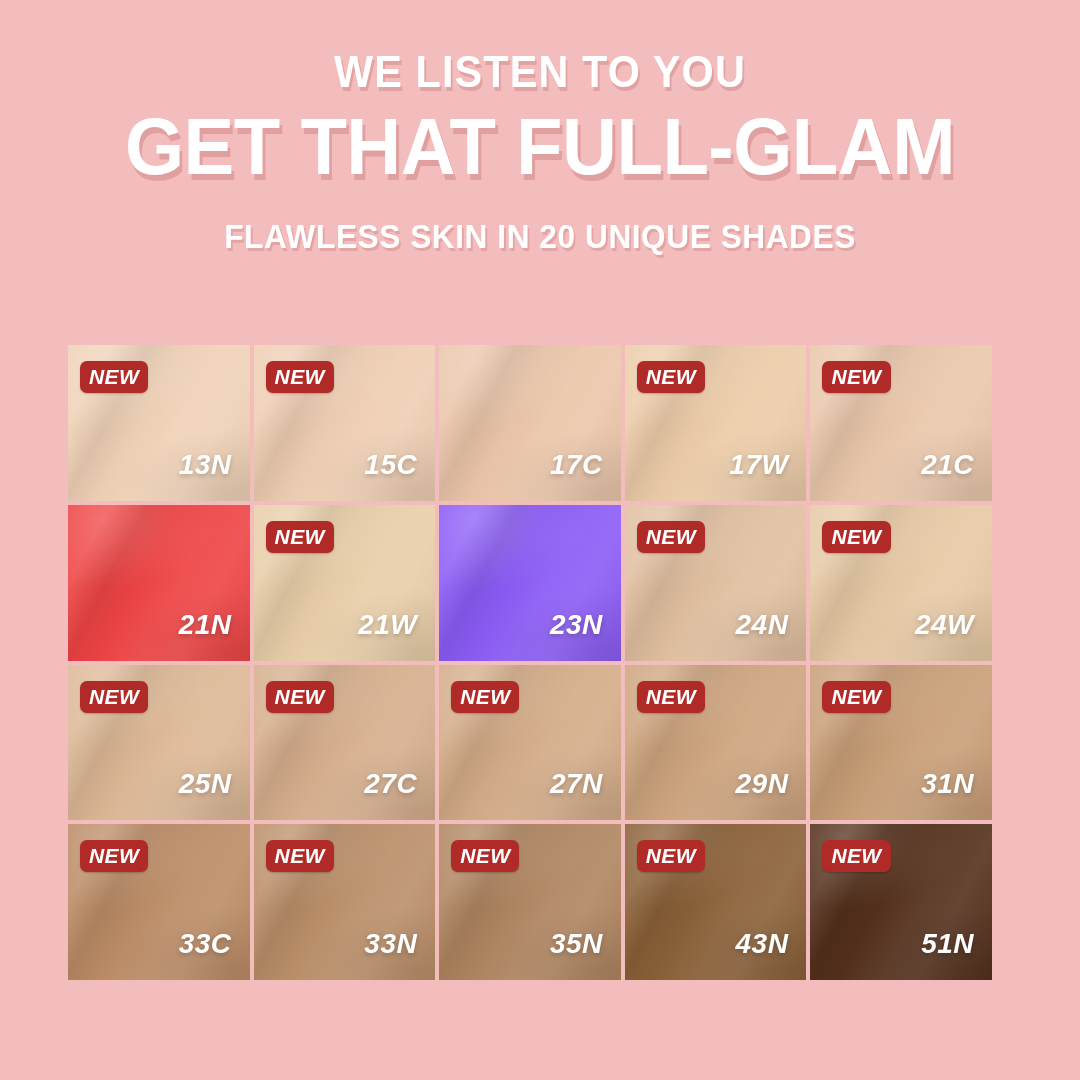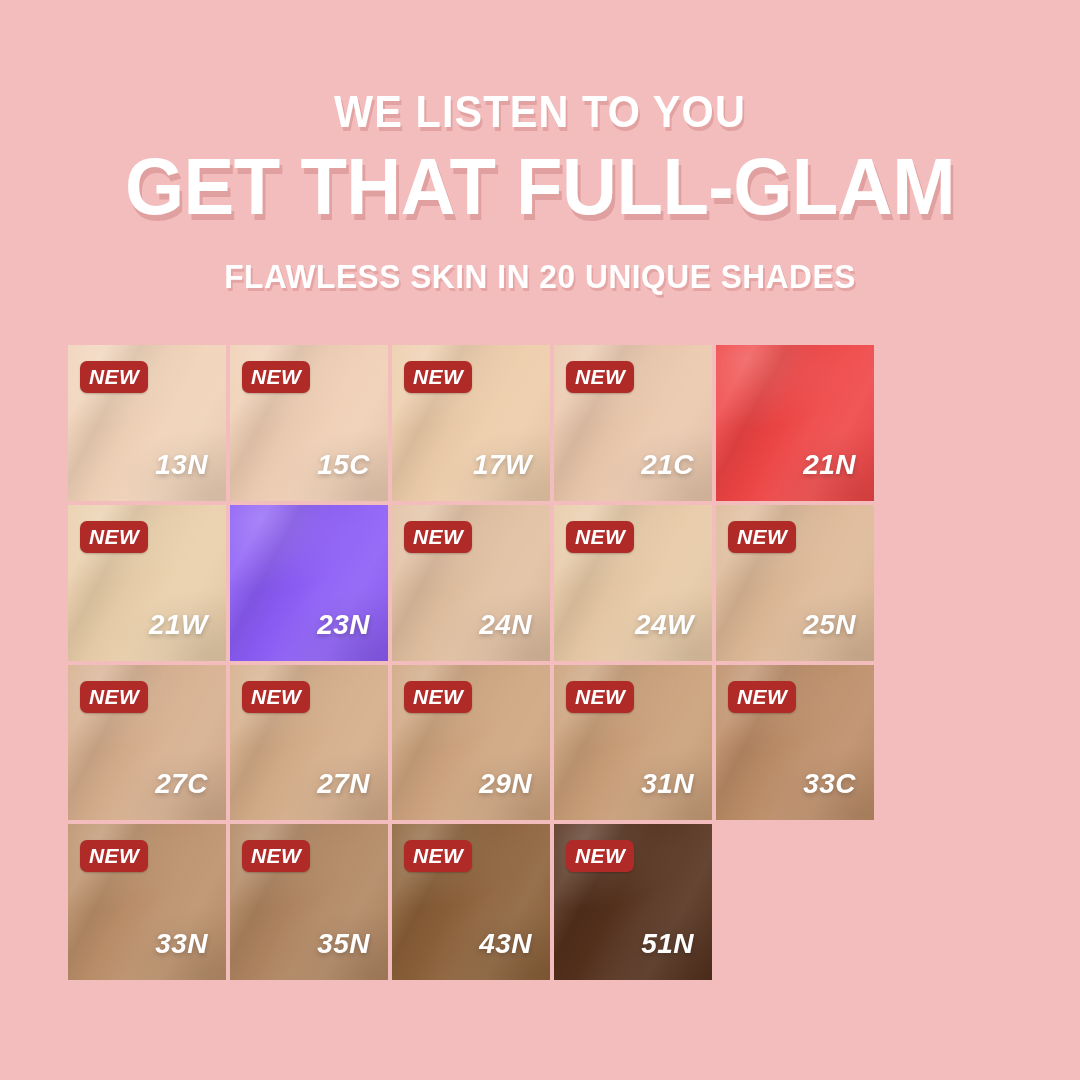--- a/index.html
+++ b/index.html
@@ -10,21 +10,21 @@
     font-family:"Liberation Sans", sans-serif;
     overflow:hidden;
     position:relative;
   }
 
   
   .headings{
     position:absolute;
     left:0; top:0; width:1080px;
     text-align:center;
-    padding-top:86px;
+    padding-top:46px;
     box-sizing:border-box;
   }
   .eyebrow{
     color:#FFFFFF;
     font-weight:bold;
     font-size:45px;
     line-height:52px;
     letter-spacing:1.2px;
     transform:scaleX(.92);
     text-shadow:2px 4px 0 rgba(214,140,140,.55);
@@ -49,21 +49,21 @@
     letter-spacing:.6px;
     transform:scaleX(.93);
     text-shadow:2px 3px 0 rgba(214,140,140,.5);
     margin:26px 0 0 0;
   }
 
   
   .grid{
     position:absolute;
     left:68px; top:345px;
-    width:806px; height:635px;
+    width:924px; height:635px;
     display:grid;
     grid-template-columns:repeat(5,1fr);
     grid-template-rows:repeat(4,1fr);
     gap:4px;
   }
   .swatch{
     position:relative;
     overflow:hidden;
   }
   
@@ -130,20 +130,25 @@
       <div class="sheen2"></div>
       <div class="badge" style="background: rgb(176, 42, 40); color: rgb(255, 255, 255);">NEW</div>
       <div class="code">13N</div>
     </div>
     <div class="swatch" style="background: rgb(239, 206, 179);">
       <div class="sheen"></div>
       <div class="sheen2"></div>
       <div class="badge" style="background: rgb(176, 42, 40); color: rgb(255, 255, 255);">NEW</div>
       <div class="code">15C</div>
     </div>
+    <div class="swatch" style="background: rgb(235, 198, 170);">
+      <div class="sheen"></div>
+      <div class="sheen2"></div>
+      <div class="code">17C</div>
+    </div>
     <div class="swatch" style="background: rgb(237, 204, 169);">
       <div class="sheen"></div>
       <div class="sheen2"></div>
       <div class="badge" style="background: rgb(176, 42, 40); color: rgb(255, 255, 255);">NEW</div>
       <div class="code">17W</div>
     </div>
     <div class="swatch" style="background: rgb(234, 199, 171);">
       <div class="sheen"></div>
       <div class="sheen2"></div>
       <div class="badge" style="background: rgb(176, 42, 40); color: rgb(255, 255, 255);">NEW</div>

